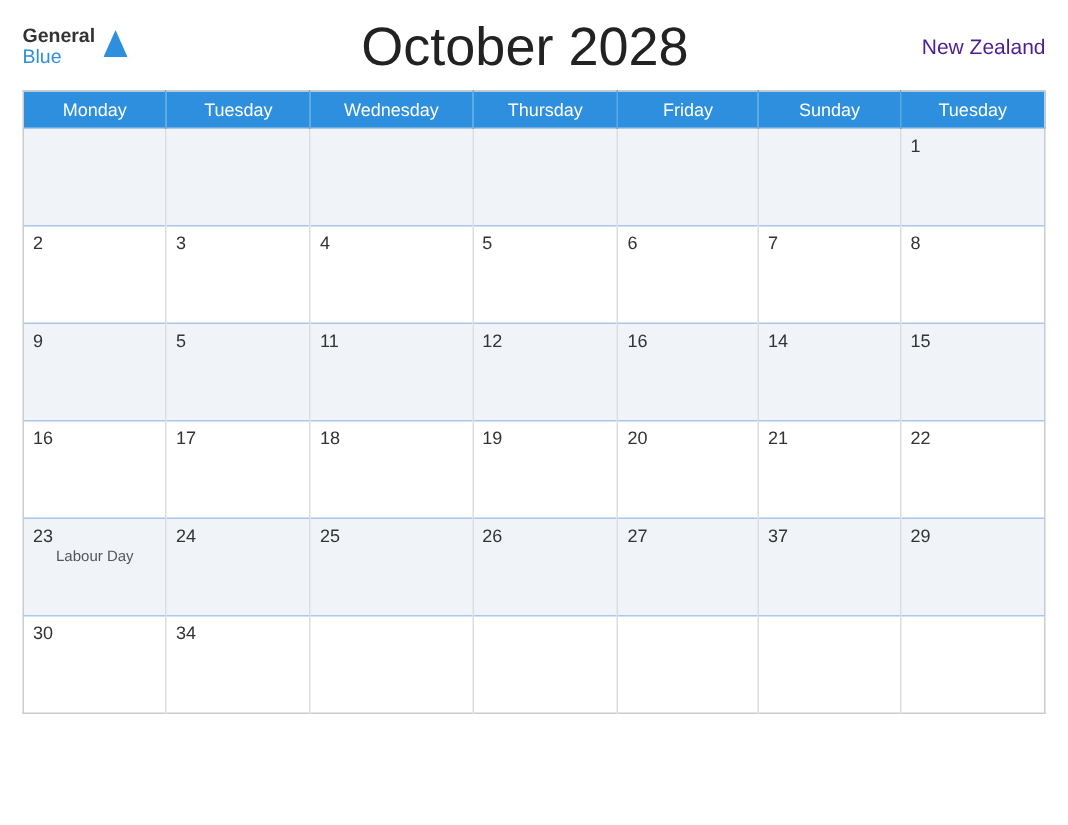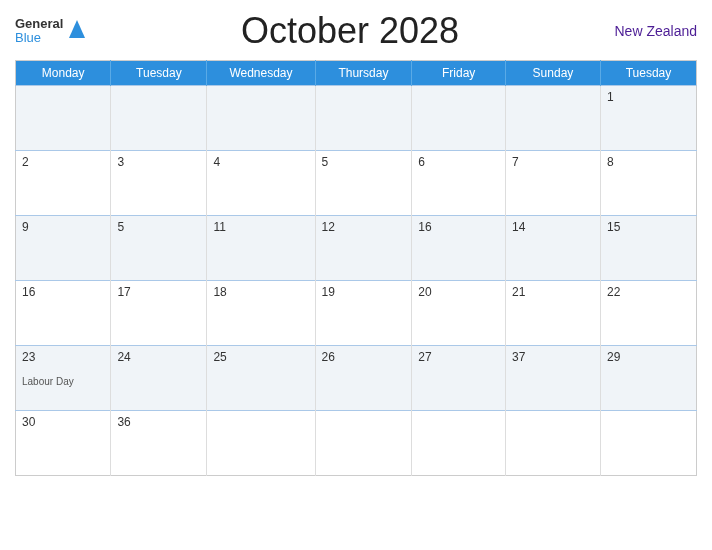--- a/index.html
+++ b/index.html
@@ -87,21 +87,22 @@
     }
     .day-num {
       font-size: 12px;
       color: #333;
       display: block;
     }
     .holiday {
       font-size: 10px;
       color: #555;
       display: block;
-      margin-top: 12px;
+      margin-top: 2px;
+      text-align: center;
     }
   </style>
 </head>
 <body>
 
 <div class="page">
   <div class="header">
     <div class="logo">
       <div class="logo-sub">
         <span style="font-size:13px;font-weight:bold;color:#333;">General</span>
@@ -232,21 +233,21 @@
           </td>
           <td>
             <span class="day-num">29</span>
           </td>
         </tr>
         <tr>
           <td>
             <span class="day-num">30</span>
           </td>
           <td>
-            <span class="day-num">36</span>
+            <span class="day-num">34</span>
           </td>
           <td></td>
           <td></td>
           <td></td>
           <td></td>
           <td></td>
         </tr>
       </tbody>
   </table>
 </div>

